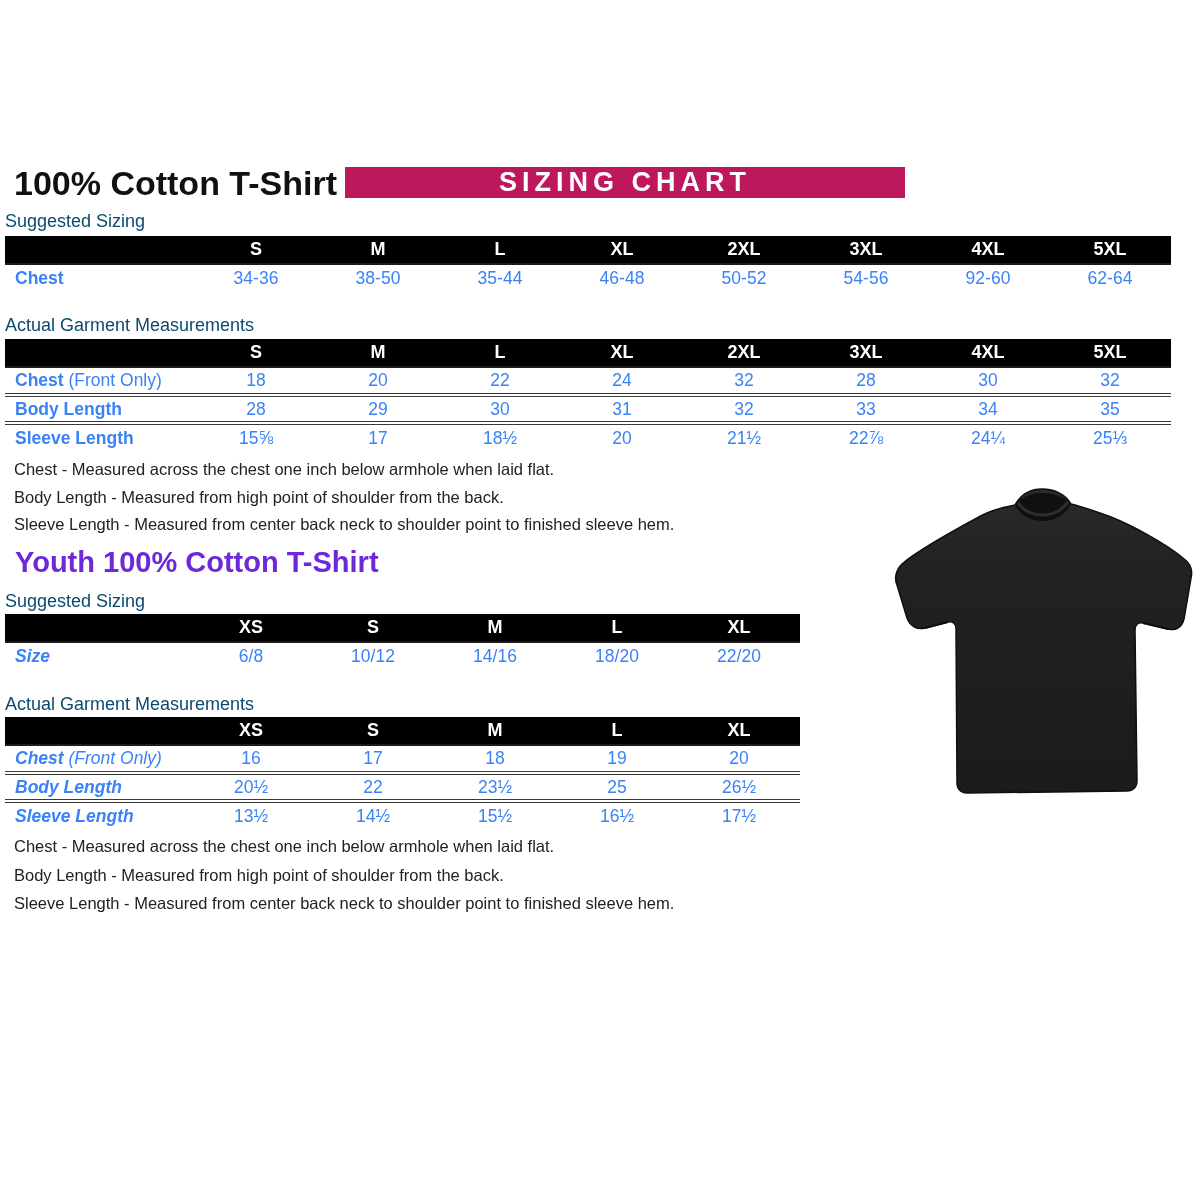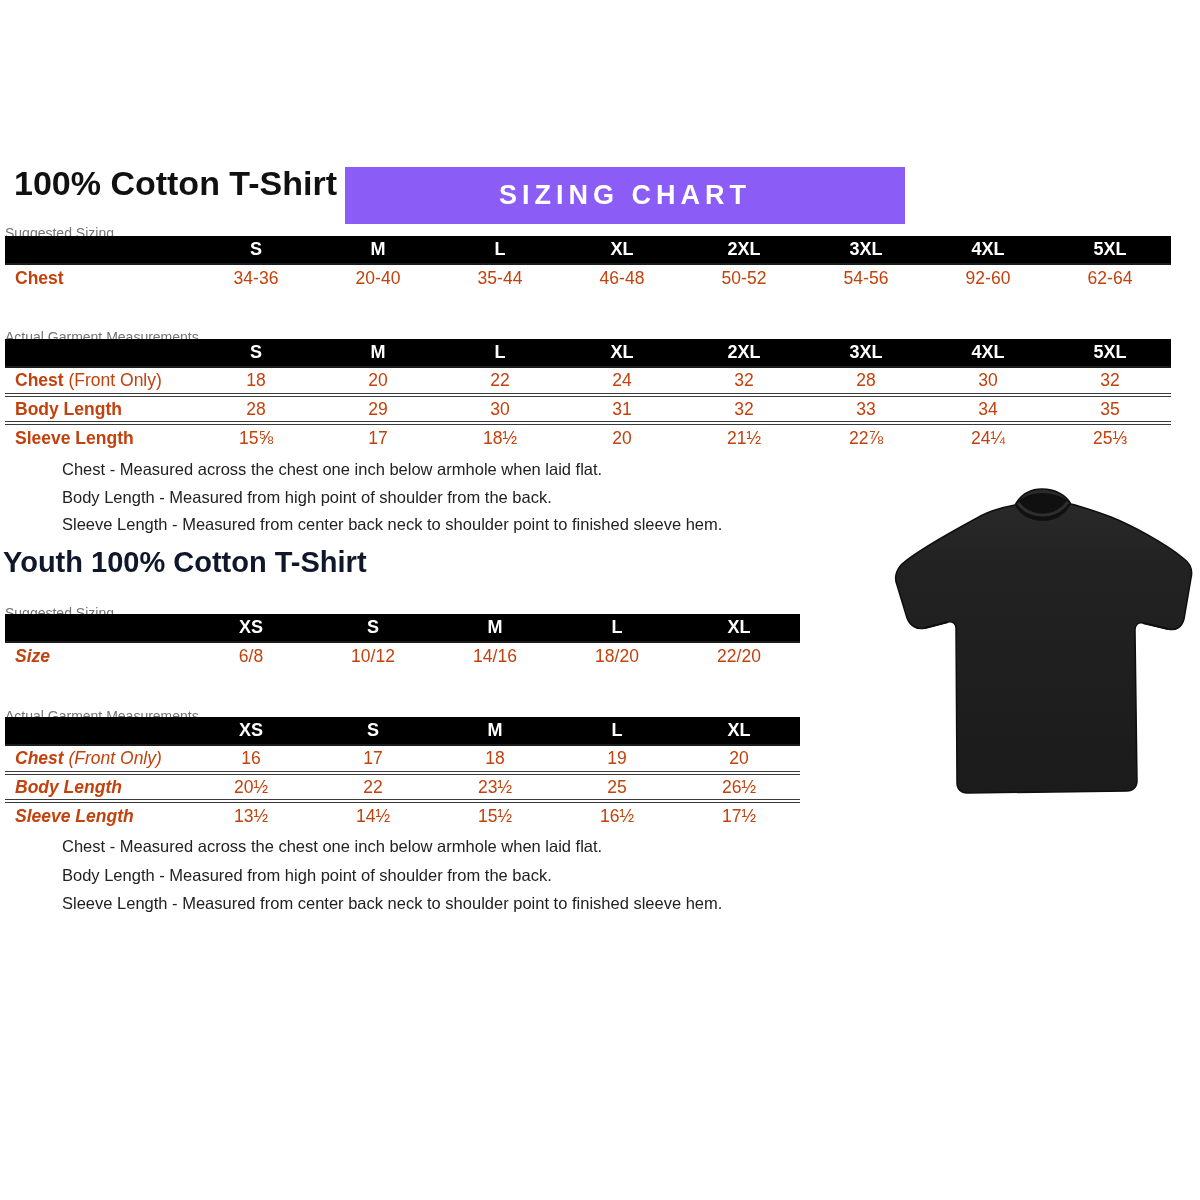--- a/index.html
+++ b/index.html
@@ -4,48 +4,48 @@
 <style>
   html,body { margin:0; padding:0; }
   body {
     width:1200px; height:1200px; background:#ffffff; position:relative;
     font-family:"Liberation Sans", sans-serif; color:#1a1a1a;
     -webkit-font-smoothing:antialiased;
   }
   .abs { position:absolute; }
 
   .main-title { left:14px; top:164px; font-size:34px; font-weight:bold; color:#111; }
-  .youth-title { left:3px; top:546px; font-size:29px; font-weight:bold; color:#0f172a; }
+  .youth-title { left:15px; top:546px; font-size:29px; font-weight:bold; color:#6d28d9; }
 
   .banner {
-    left:345px; top:167px; width:560px; height:57px; background:#8b5cf6;
+    left:345px; top:167px; width:560px; height:31px; background:#be185d;
     display:flex; align-items:center; justify-content:center;
   }
   .banner span { color:#fff; font-size:27px; font-weight:bold; letter-spacing:5px; }
 
-  .section-label { font-size:14px; color:#737373;margin-top:14px; }
+  .section-label { font-size:18px; color:#0c4a6e; }
 
   table { border-collapse:collapse; table-layout:fixed; }
   thead th {
     background:#000; color:#fff; font-weight:bold; font-size:18px;
     height:27px; text-align:center; padding:0;
   }
   thead tr { border-bottom:2px solid #1c1c1c; }
   tbody tr { height:28px; }
   tbody tr:not(:first-child) { border-top:4px double #3a3a3a; }
-  tbody td { text-align:center; font-size:17.5px; color:#c2410c; padding:0; }
+  tbody td { text-align:center; font-size:17.5px; color:#3b82f6; padding:0; }
   td.label-col { text-align:left; padding-left:10px; font-size:17.5px; }
   td.label-col b { font-weight:bold; }
   .adult-table { width:1166px; }
   .adult-table .label-col { width:190px; }
   .youth-table { width:795px; }
   .youth-table .label-col { width:185px;font-style:italic; }
 
   .notes { font-size:16.5px; color:#222; }
-  .notes div { white-space:nowrap;margin-left:48px; }
+  .notes div { white-space:nowrap; }
   .notes-adult { left:14px; top:456px; line-height:27.5px; }
   .notes-youth { left:14px; top:832px; line-height:28.5px; }
 
   .tshirt-wrap { left:885px; top:470px; width:310px; height:350px; }
 </style>
 </head>
 <body>
 
 <div class="abs main-title">100% Cotton T-Shirt</div>
 
@@ -66,21 +66,21 @@
         <th>2XL</th>
         <th>3XL</th>
         <th>4XL</th>
         <th>5XL</th>
       </tr>
     </thead>
     <tbody>
       <tr>
         <td class="label-col"><b>Chest</b></td>
         <td>34-36</td>
-        <td>20-40</td>
+        <td>38-50</td>
         <td>35-44</td>
         <td>46-48</td>
         <td>50-52</td>
         <td>54-56</td>
         <td>92-60</td>
         <td>62-64</td>
       </tr>
     </tbody>
   </table>
 

